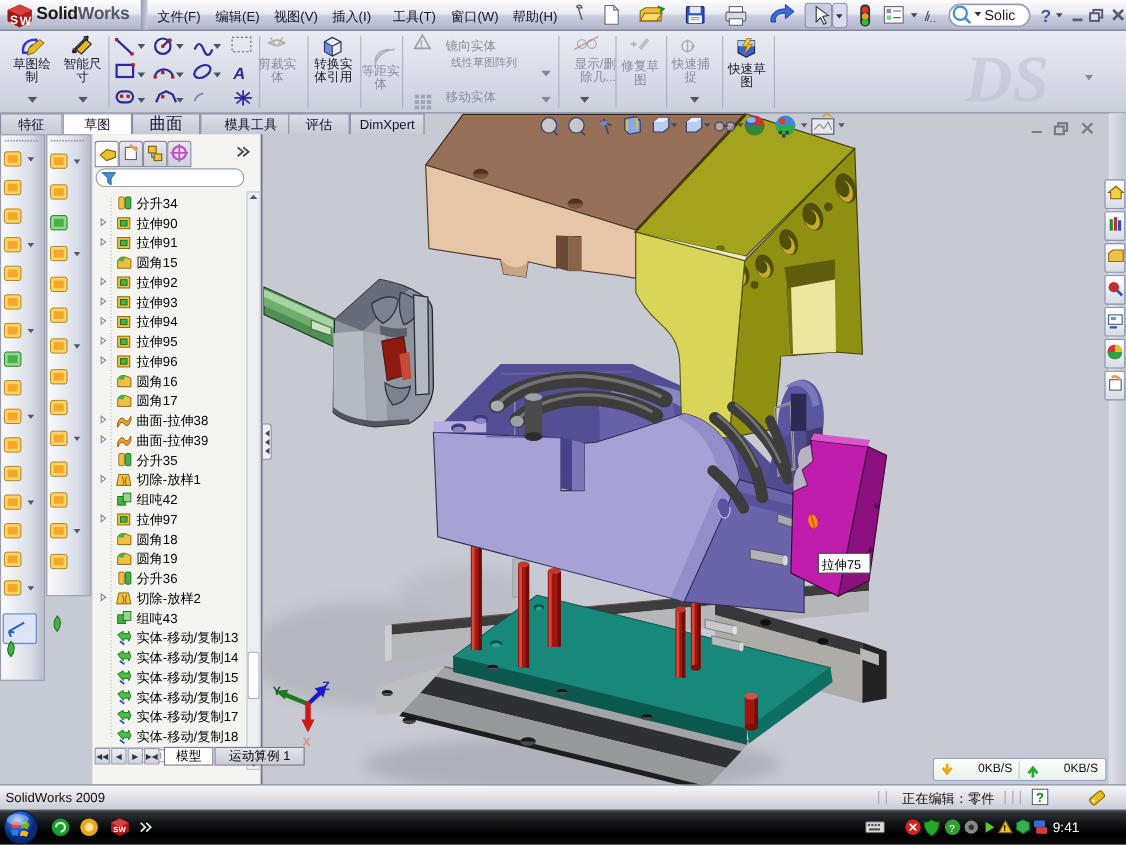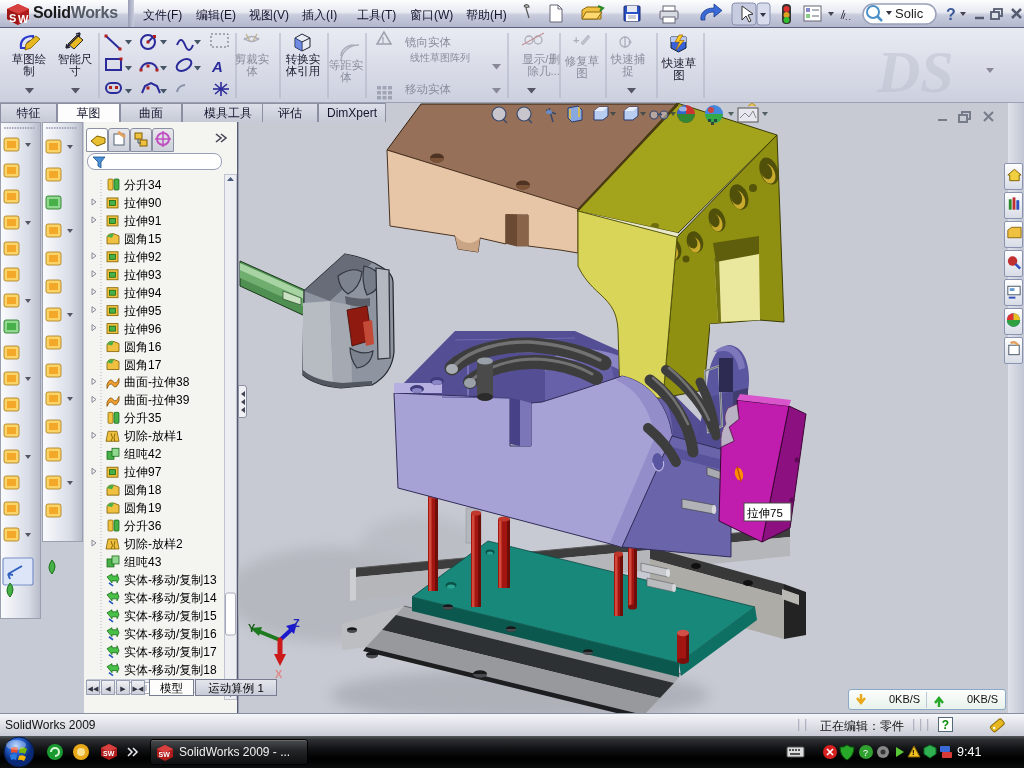--- a/index.html
+++ b/index.html
@@ -492,21 +492,21 @@
 <svg class="abs" style="left:492px;top:60px" width="9" height="7">
       <path d="M0,0 l4.5,5.5 4.5,-5.5 Z" fill="#889"></path>
     </svg>
 <svg class="abs" style="left:986px;top:40px" width="10" height="8">
       <path d="M0,0 l4,5 4,-5" fill="#889"></path>
     </svg>
 </div>
 <div class="abs" style="left:0;top:103px;width:386px;height:19px;background:#bfc3cf">
 <div class="abs" style="left:0px;top:0;width:57px;height:19px;background:linear-gradient(#dcdfe8,#c6cad6);border:1px solid #8a8fa2;border-bottom:none;font-size:12px;color:#15152e;text-align:center;line-height:18px">特征</div>
 <div class="abs" style="left:57px;top:0;width:63px;height:19px;background:#fdfdfd;border:1px solid #8a8fa2;border-bottom:none;font-size:12px;color:#15152e;text-align:center;line-height:18px">草图</div>
-<div class="abs" style="left:120px;top:0;width:62px;height:19px;background:linear-gradient(#dcdfe8,#c6cad6);border:1px solid #8a8fa2;border-bottom:none;font-size:12px;color:#15152e;text-align:center;line-height:18px">曲面</div>
+<div class="abs" style="left:120px;top:0;width:62px;height:19px;background:linear-gradient(#dcdfe8,#c6cad6);border:1px solid #8a8fa2;border-bottom:none;font-size:15px;color:#15152e;text-align:center;line-height:18px">曲面</div>
 <div class="abs" style="left:182px;top:0;width:92px;height:19px;background:linear-gradient(#dcdfe8,#c6cad6);border:1px solid #8a8fa2;border-bottom:none;font-size:12px;color:#15152e;text-align:center;line-height:18px">模具工具</div>
 <div class="abs" style="left:262px;top:0;width:56px;height:19px;background:linear-gradient(#dcdfe8,#c6cad6);border:1px solid #8a8fa2;border-bottom:none;font-size:12px;color:#15152e;text-align:center;line-height:18px">评估</div>
 <div class="abs" style="left:318px;top:0;width:68px;height:19px;background:linear-gradient(#dcdfe8,#c6cad6);border:1px solid #8a8fa2;border-bottom:none;font-size:12px;color:#15152e;text-align:center;line-height:18px">DimXpert</div>
 </div>
 <div class="abs" style="left:0;top:122px;width:84px;height:591px;background:#c6cad4">
 <div class="abs" style="left:0;top:0;width:41px;height:497px;background:linear-gradient(90deg,#fafbfd,#d8dce6 70%,#b8bcca);border:1px solid #9aa0b0"></div>
 <div class="abs" style="left:42px;top:0;width:41px;height:420px;background:linear-gradient(90deg,#fafbfd,#d8dce6 70%,#b8bcca);border:1px solid #9aa0b0"></div>
 <svg class="abs" style="left:0;top:0" width="84" height="591" viewBox="0 0 84 591">
 <circle cx="5.0" cy="6" r="0.9" fill="#9aa0b4"></circle>
 <circle cx="7.6" cy="6" r="0.9" fill="#9aa0b4"></circle>
@@ -892,28 +892,20 @@
       <path d="M5,9 a4,4 0 1 1 4,4" stroke="#d8f8d8" stroke-width="2" fill="none"></path>
 <circle cx="35" cy="9" r="8" fill="#e8a818"></circle>
       <circle cx="35" cy="9" r="4" fill="#f8e090"></circle>
 <g transform="translate(54,0)">
         <polygon points="9,1 17,5 17,13 9,17 1,13 1,5" fill="#b01c1c"></polygon>
         <polygon points="9,1 17,5 9,9 1,5" fill="#d84040"></polygon>
         <text x="3" y="13" font-size="7" font-weight="bold" fill="#fff">SW</text>
       </g>
 <path d="M82,5 l4,4 -4,4 M87,5 l4,4 -4,4" stroke="#e8e8f0" stroke-width="1.6" fill="none"></path>
 </svg>
-<div class="abs" style="left:150px;top:3px;width:158px;height:26px;background:linear-gradient(#4a4d50,#222426 45%,#0e0f10);border:1px solid #000;border-radius:3px;box-shadow:inset 0 1px 0 #666">
-<svg class="abs" style="left:5px;top:4px" width="18" height="18">
-        <polygon points="9,1 17,5 17,13 9,17 1,13 1,5" fill="#b01c1c"></polygon>
-        <polygon points="9,1 17,5 9,9 1,5" fill="#d84040"></polygon>
-        <text x="2.5" y="13" font-size="7" font-weight="bold" fill="#fff">SW</text>
-      </svg>
-<span class="abs" style="left:28px;top:5px;font-size:12px;color:#f0f0f0">SolidWorks 2009 - ...</span>
-    </div>
 <svg class="abs" style="left:786px;top:9px" width="20" height="14">
       <rect x="1" y="2" width="17" height="10" rx="1" fill="#ddd" stroke="#555"></rect>
       <g fill="#555">
         <rect x="3" y="4" width="2" height="2"></rect>
         <rect x="6" y="4" width="2" height="2"></rect>
         <rect x="9" y="4" width="2" height="2"></rect>
         <rect x="12" y="4" width="2" height="2"></rect>
         <rect x="4" y="8" width="10" height="2"></rect>
       </g>
     </svg>

